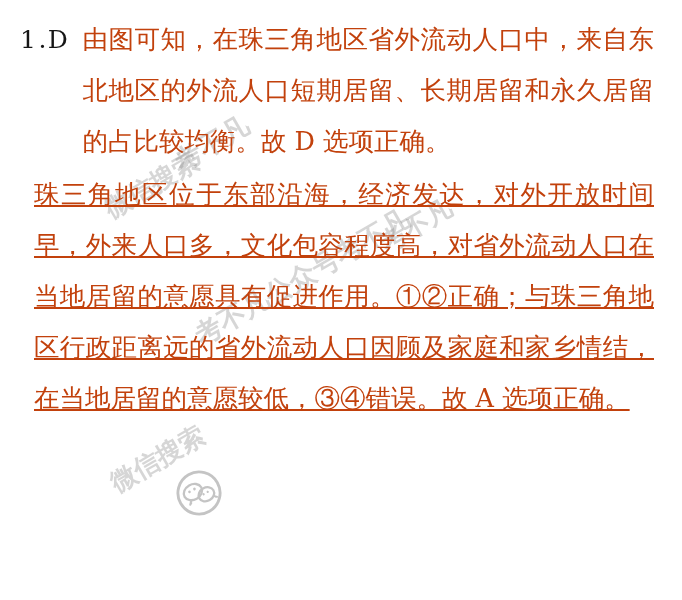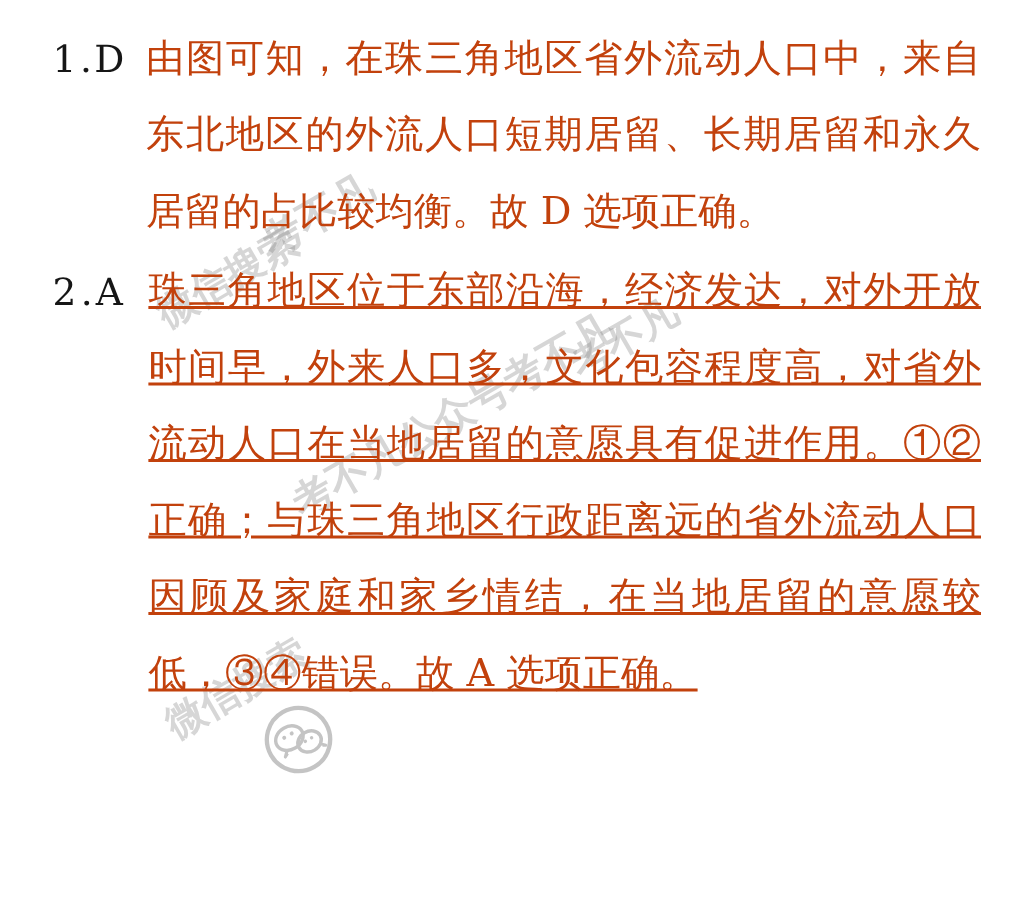--- a/index.html
+++ b/index.html
@@ -13,21 +13,21 @@
     font-family: "DejaVu Serif", "Liberation Serif", serif;
     color: #1a1a1a;
     overflow: hidden;
     position: relative;
   }
   .page {
     position: relative;
     width: 682px;
     height: 600px;
     box-sizing: border-box;
-    padding: 14px 28px 0 33px;
+    padding: 14px 28px 0 18px;
   }
   .answer-block {
     display: flex;
     align-items: flex-start;
     position: relative;
     z-index: 3;
   }
   .answer-block + .answer-block {
     margin-top: 2px;
   }
@@ -119,23 +119,20 @@
 <div class="page">
 
   <div class="answer-block block-1">
     <div class="marker">
       <span class="num">1</span><span class="dot">.</span><span class="choice">D</span>
     </div>
     <div class="body-text">由图可知，在珠三角地区省外流动人口中，来自东北地区的外流人口短期居留、长期居留和永久居留的占比较均衡。故 D 选项正确。</div>
   </div>
 
   <div class="answer-block block-2">
-    <div class="marker">
-      <span class="num">2</span><span class="dot">.</span><span class="choice">A</span>
-    </div>
     <div class="body-text">珠三角地区位于东部沿海，经济发达，对外开放时间早，外来人口多，文化包容程度高，对省外流动人口在当地居留的意愿具有促进作用。①②正确；与珠三角地区行政距离远的省外流动人口因顾及家庭和家乡情结，在当地居留的意愿较低，③④错误。故 A 选项正确。</div>
   </div>
 
   <div class="wm wm-a">考不凡</div>
   <div class="wm wm-b">微信搜索</div>
   <div class="wm wm-c">考不凡</div>
   <div class="wm wm-d">考不凡公众号考不凡</div>
   <div class="wm wm-e">微信搜索</div>
 
   <svg class="wm-logo" viewBox="0 0 48 48">

